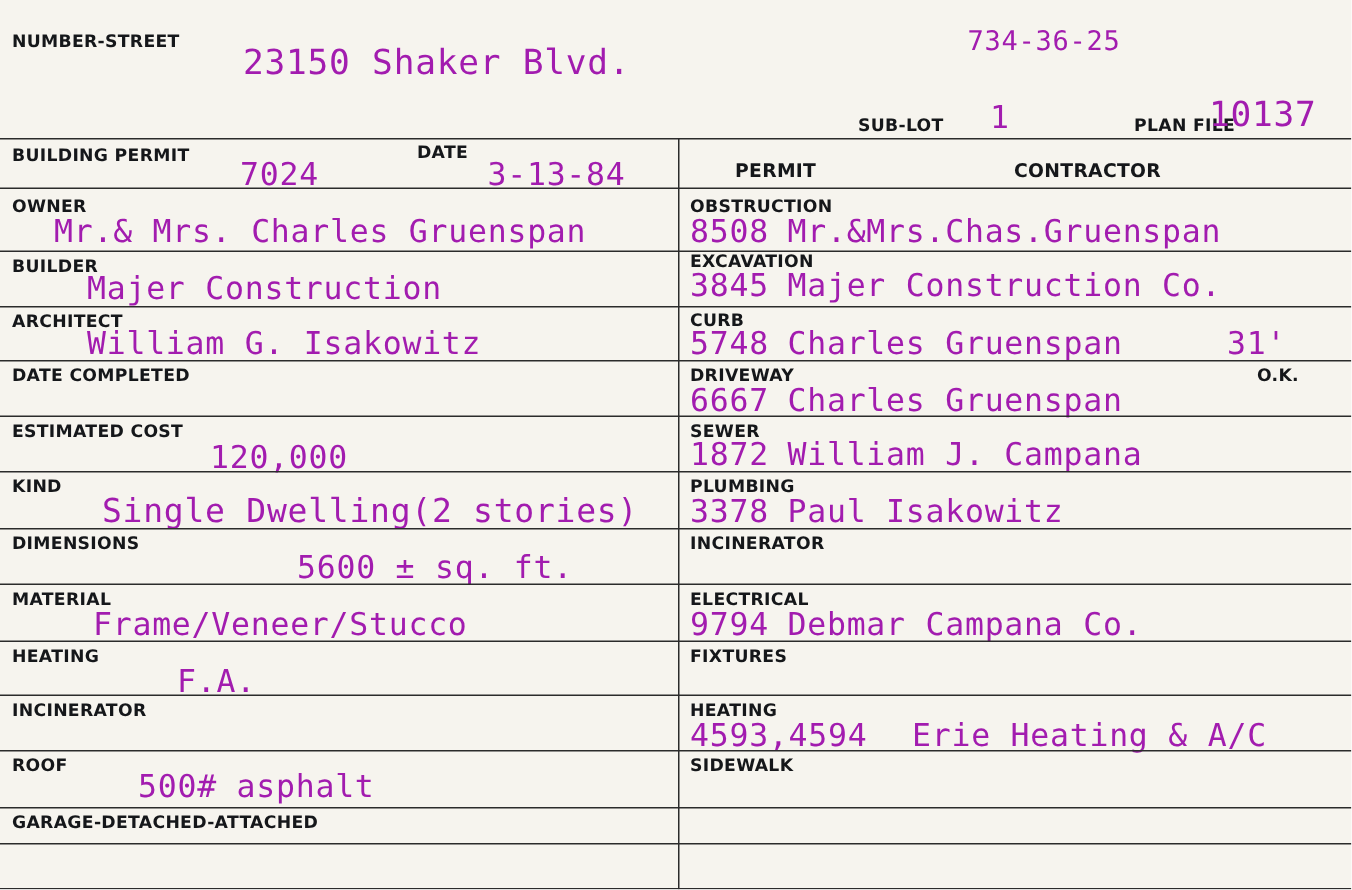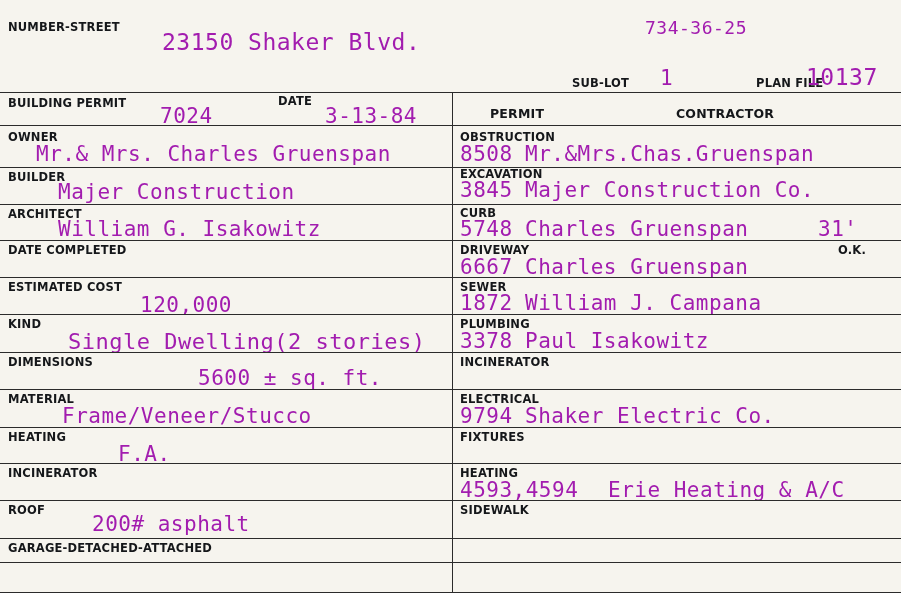--- a/index.html
+++ b/index.html
@@ -108,21 +108,21 @@
 
   <div class="caption abs" style="left:8px; top:430px;">HEATING</div>
   <div class="typed abs" style="left:118px; top:442px;">F.A.</div>
   <div class="rule" style="left:0px; top:463px; width:452px;"></div>
 
   <div class="caption abs" style="left:8px; top:466px;">INCINERATOR</div>
   <div class="typed abs" style="left:118px; top:478px;"></div>
   <div class="rule" style="left:0px; top:500px; width:452px;"></div>
 
   <div class="caption abs" style="left:8px; top:503px;">ROOF</div>
-  <div class="typed abs" style="left:92px; top:512px;">200# asphalt</div>
+  <div class="typed abs" style="left:92px; top:512px;">500# asphalt</div>
   <div class="rule" style="left:0px; top:538px; width:452px;"></div>
 
   <div class="caption abs" style="left:8px; top:541px;">GARAGE-DETACHED-ATTACHED</div>
   <div class="typed abs" style="left:92px; top:552px;"></div>
   <div class="rule" style="left:0px; top:562px; width:452px;"></div>
 
   <div class="caption abs" style="left:490px; top:106px; font-size:12.5px;">PERMIT</div>
   <div class="caption abs" style="left:676px; top:106px; font-size:12.5px;">CONTRACTOR</div>
 
   <div class="caption abs" style="left:460px; top:130px;">OBSTRUCTION</div>
@@ -157,21 +157,21 @@
   <div class="typed abs" style="left:525px; top:329px;">Paul Isakowitz</div>
   <div class="rule" style="left:452px; top:352px; width:449px;"></div>
 
   <div class="caption abs" style="left:460px; top:355px;">INCINERATOR</div>
   <div class="typed abs" style="left:460px; top:366px;"></div>
   <div class="typed abs" style="left:525px; top:366px;"></div>
   <div class="rule" style="left:452px; top:389px; width:449px;"></div>
 
   <div class="caption abs" style="left:460px; top:392px;">ELECTRICAL</div>
   <div class="typed abs" style="left:460px; top:404px;">9794</div>
-  <div class="typed abs" style="left:525px; top:404px;">Shaker Electric Co.</div>
+  <div class="typed abs" style="left:525px; top:404px;">Debmar Campana Co.</div>
   <div class="rule" style="left:452px; top:427px; width:449px;"></div>
 
   <div class="caption abs" style="left:460px; top:430px;">FIXTURES</div>
   <div class="typed abs" style="left:460px; top:442px;"></div>
   <div class="typed abs" style="left:525px; top:442px;"></div>
   <div class="rule" style="left:452px; top:463px; width:449px;"></div>
 
   <div class="caption abs" style="left:460px; top:466px;">HEATING</div>
   <div class="typed abs" style="left:460px; top:478px;">4593,4594</div>
   <div class="typed abs" style="left:608px; top:478px;">Erie Heating &amp; A/C</div>

